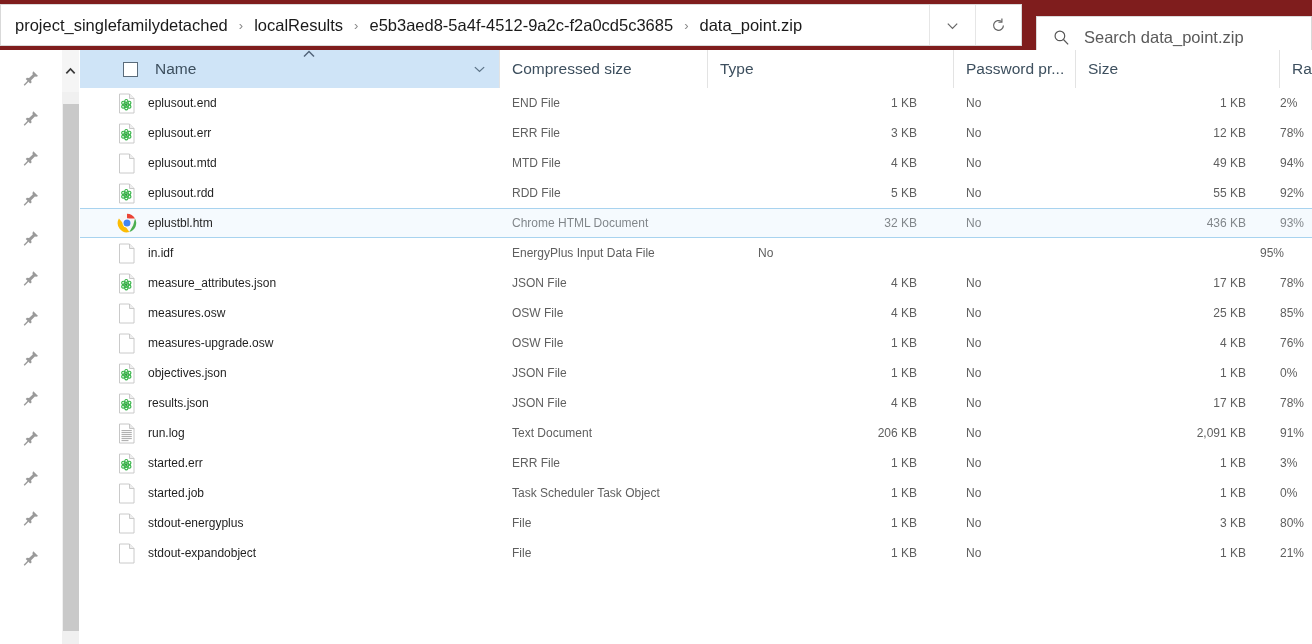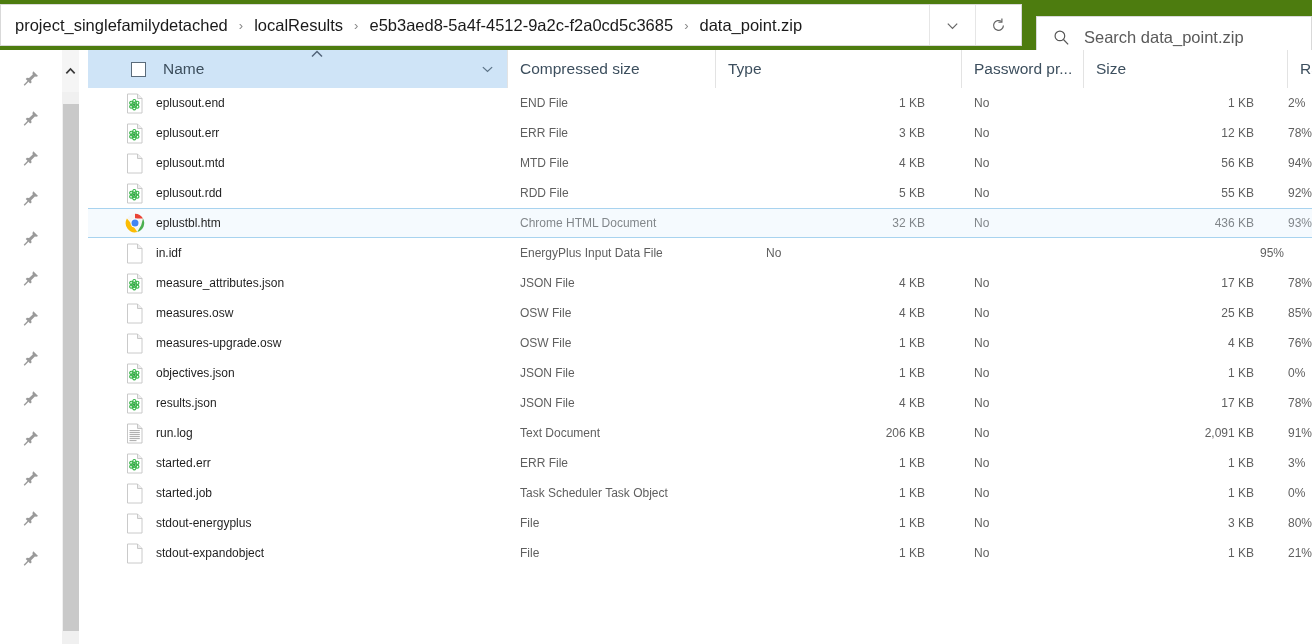--- a/index.html
+++ b/index.html
@@ -5,21 +5,21 @@
 <style>
   * { box-sizing: border-box; }
   html, body {
     margin: 0; padding: 0;
     width: 1312px; height: 644px;
     background: #ffffff;
     font-family: "Liberation Sans", sans-serif;
     overflow: hidden;
   }
 
-  .window { position: relative; width: 1312px; height: 644px; background:#4d7c0f; }
+  .window { position: relative; width: 1312px; height: 644px; background:#7f1d1d; }
 
   
   .addressbar-row {
     position: absolute; top: 0; left: 0;
     width: 1312px; height: 50px;
     display: flex; align-items: stretch;
   }
   .address-box {
     flex: 0 0 1022px;
     height: 42px;
@@ -108,21 +108,20 @@
     height: 527px;
     background: #c9c9c9;
   }
 
   
   .list-area {
     flex: 1 1 auto;
     position: relative;
     background: #fff;
     overflow: hidden;
-    padding-left: 8px;
   }
 
   .header-row {
     display: flex;
     height: 38px;
     align-items: stretch;
     font-size: 15.5px;
     color: #3d4f5e;
     position: relative;
   }
@@ -475,21 +474,21 @@
                 <svg width="20" height="21" viewBox="0 0 20 21">
       <path d="M2.5 1 L12.5 1 L17 5.5 L17 20 L2.5 20 Z" fill="#ffffff" stroke="#c4c4c4" stroke-width="0.9"></path>
       <path d="M12.5 1 L12.5 5.5 L17 5.5" fill="#ededed" stroke="#c4c4c4" stroke-width="0.9"></path>
     </svg>
               </span>
        <span>eplusout.mtd</span>
      </div>
      <div class="c-type">MTD File</div>
      <div class="c-csize">4 KB</div>
      <div class="c-pw">No</div>
-     <div class="c-size">56 KB</div>
+     <div class="c-size">49 KB</div>
      <div class="c-ratio">94%</div>
           </div>
           <div class="row">
             <div class="c-name">
        <span class="c-icon">
                 <svg width="20" height="21" viewBox="0 0 20 21">
       <path d="M2.5 1 L12.5 1 L17 5.5 L17 20 L2.5 20 Z" fill="#ffffff" stroke="#c4c4c4" stroke-width="0.9"></path>
       <path d="M12.5 1 L12.5 5.5 L17 5.5" fill="#eeeeee" stroke="#c4c4c4" stroke-width="0.9"></path>
       <g fill="none" stroke="#39b54a" stroke-width="1.15">
         <ellipse cx="9.3" cy="11.7" rx="5.2" ry="2.1" transform="rotate(-32 9.3 11.7)"></ellipse>

